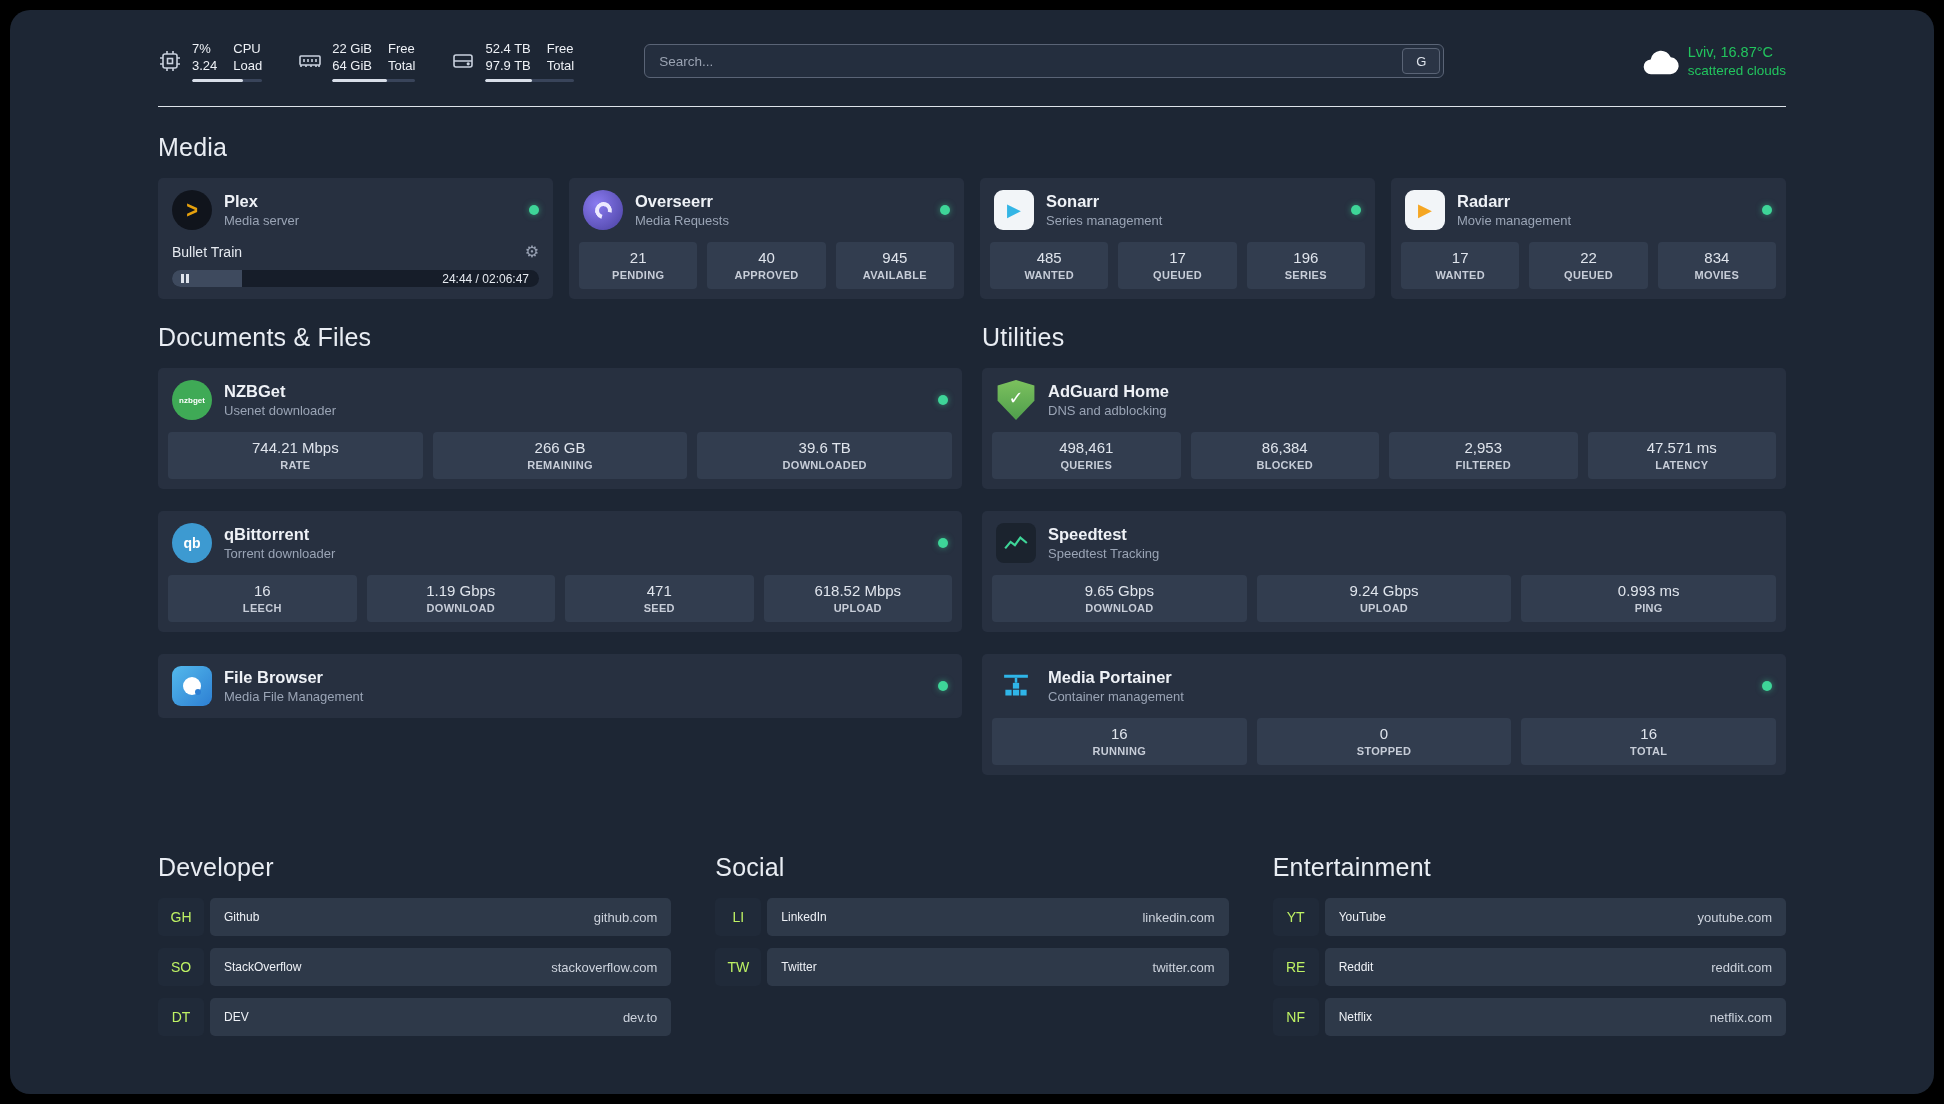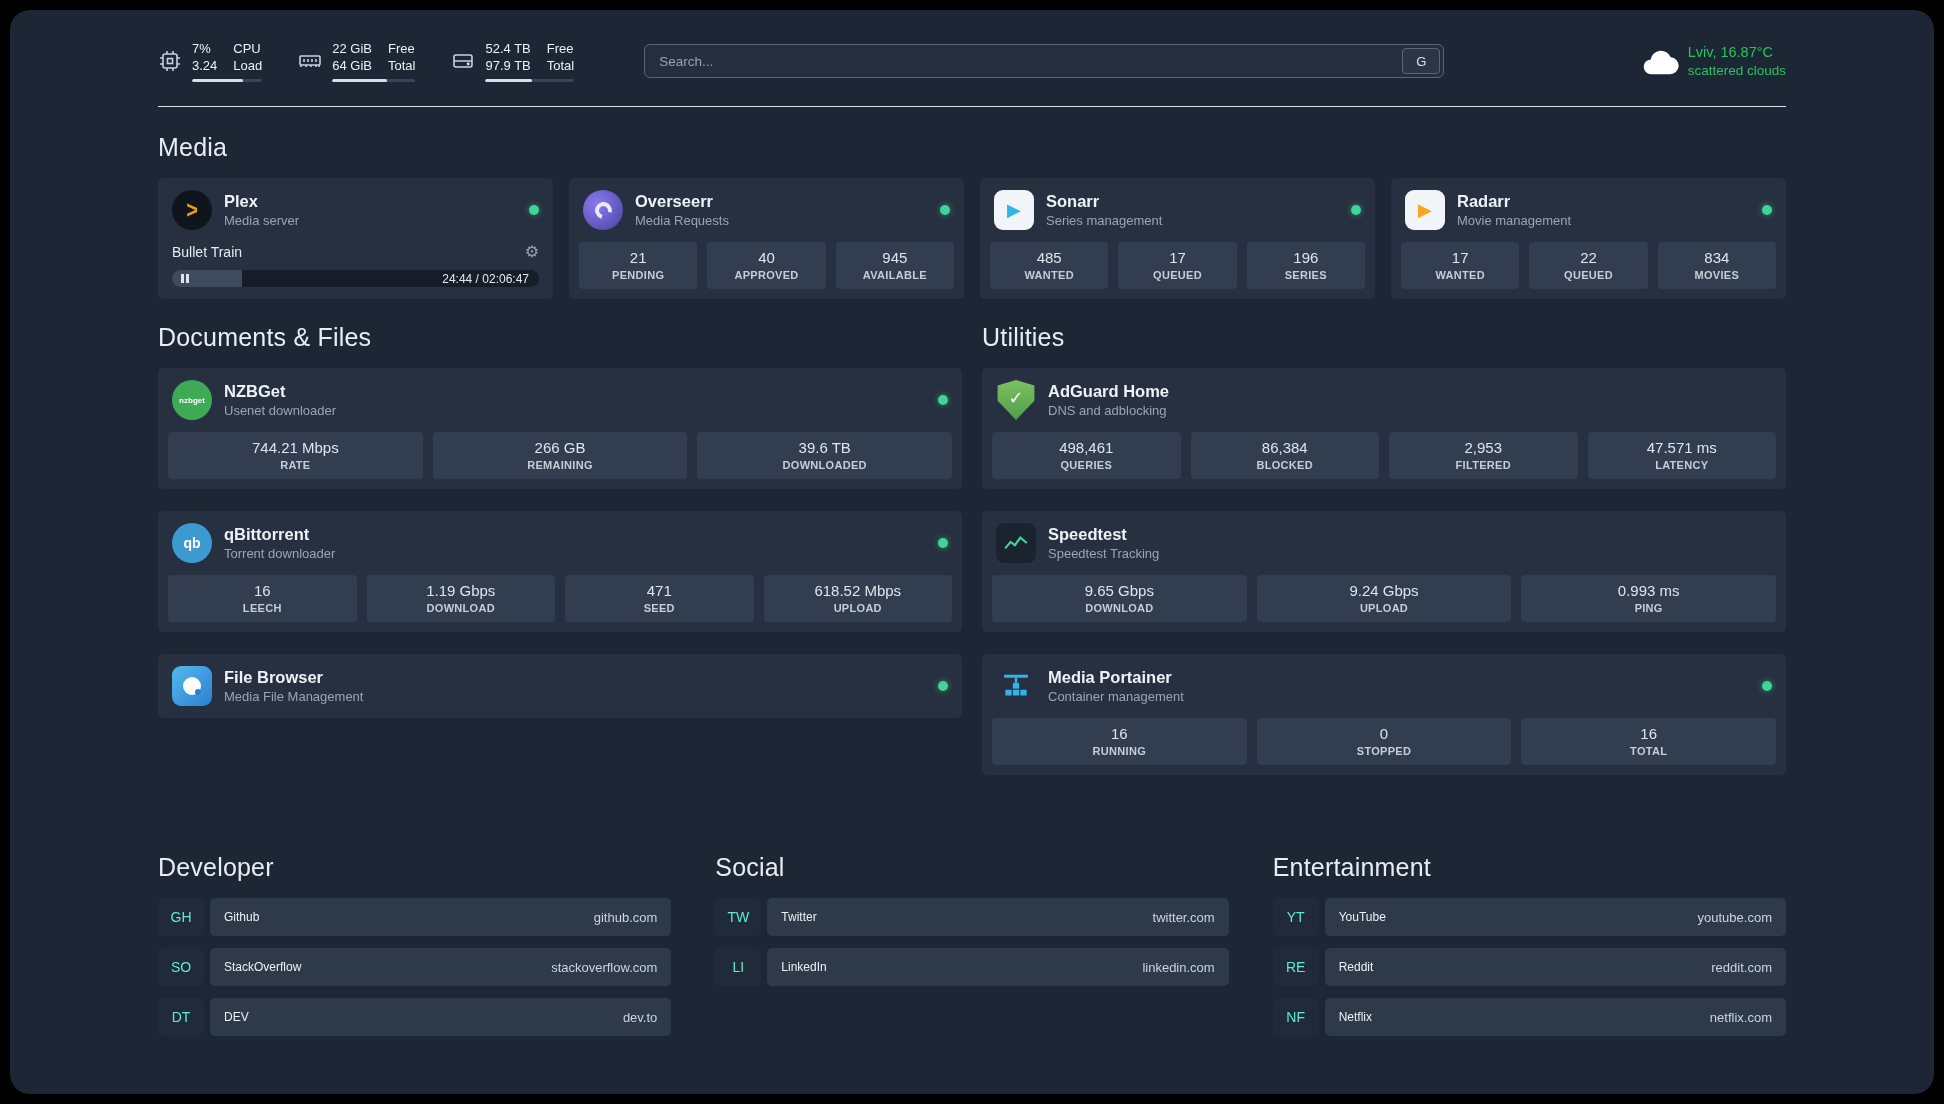--- a/index.html
+++ b/index.html
@@ -77,21 +77,21 @@
   .gear { color: #98a1b3; font-size: 16px; cursor: pointer; }
   .player-bar { position: relative; height: 17px; background: #161d29; border-radius: 9px; margin-top: 9px; overflow: hidden; cursor: pointer; }
   .player-fill { position: absolute; left: 0; top: 0; bottom: 0; background: #3e4a5e; }
   .pause { position: absolute; left: 9px; top: 4px; display: flex; gap: 2px; cursor: pointer; }
   .pause i { width: 3px; height: 9px; background: #dfe4ec; display: block; }
   .ptime { position: absolute; right: 10px; top: 2px; font-size: 12px; color: #e6eaf0; }
   
   .bookmarks { display: grid; grid-template-columns: repeat(3, 1fr); gap: 44px; margin-top: 56px; }
   .bm { display: flex; gap: 6px; margin-bottom: 12px; text-decoration: none; cursor: pointer; }
   .bm-abbr { width: 46px; background: #202a39; border-radius: 5px; display: flex; align-items: center;
-    justify-content: center; color: #5eead4; font-size: 14px; }
+    justify-content: center; color: #bef264; font-size: 14px; }
   .bm-body { flex: 1; background: #2e3949; border-radius: 5px; display: flex; justify-content: space-between;
     align-items: center; padding: 0 14px; height: 38px; }
   .bm-name { font-size: 12px; color: #eef1f6; }
   .bm-domain { font-size: 13px; color: #cdd3dd; }
 </style>
 </head>
 <body>
 
 <div class="frame">
 
@@ -499,33 +499,33 @@
         <span class="bm-body">
           <span class="bm-name">DEV</span>
           <span class="bm-domain">dev.to</span>
         </span>
       </a>
     </section>
 
     <section>
       <h2>Social</h2>
       <a class="bm">
+        <span class="bm-abbr">LI</span>
+        <span class="bm-body">
+          <span class="bm-name">LinkedIn</span>
+          <span class="bm-domain">linkedin.com</span>
+        </span>
+      </a>
+      <a class="bm">
         <span class="bm-abbr">TW</span>
         <span class="bm-body">
           <span class="bm-name">Twitter</span>
           <span class="bm-domain">twitter.com</span>
         </span>
       </a>
-      <a class="bm">
-        <span class="bm-abbr">LI</span>
-        <span class="bm-body">
-          <span class="bm-name">LinkedIn</span>
-          <span class="bm-domain">linkedin.com</span>
-        </span>
-      </a>
     </section>
 
     <section>
       <h2>Entertainment</h2>
       <a class="bm">
         <span class="bm-abbr">YT</span>
         <span class="bm-body">
           <span class="bm-name">YouTube</span>
           <span class="bm-domain">youtube.com</span>
         </span>

